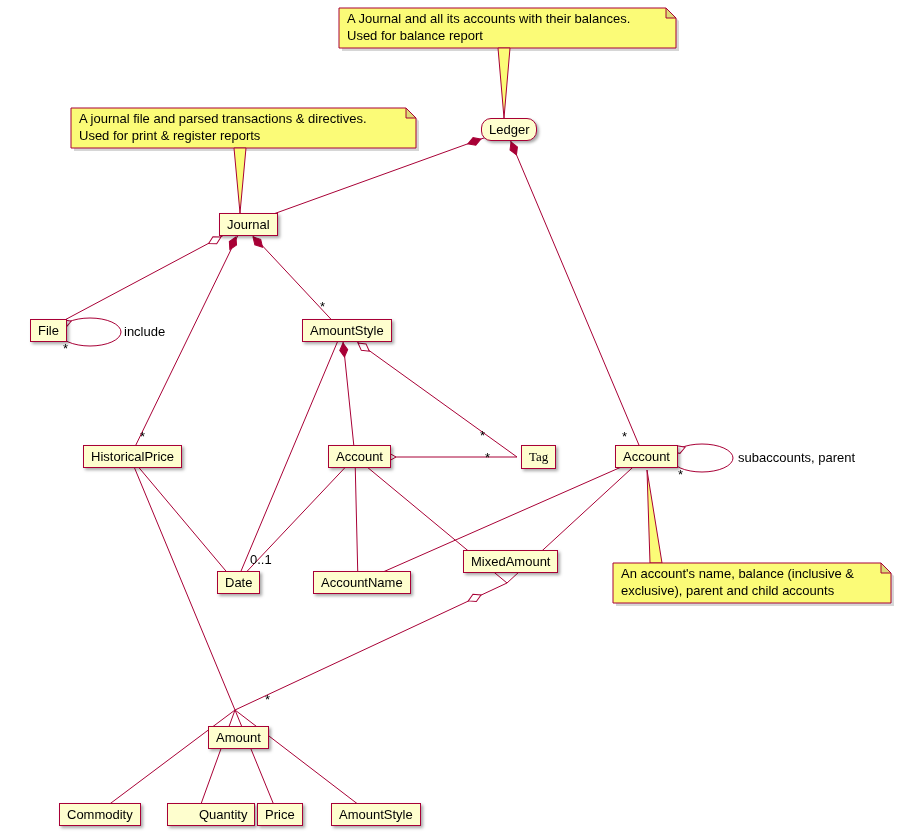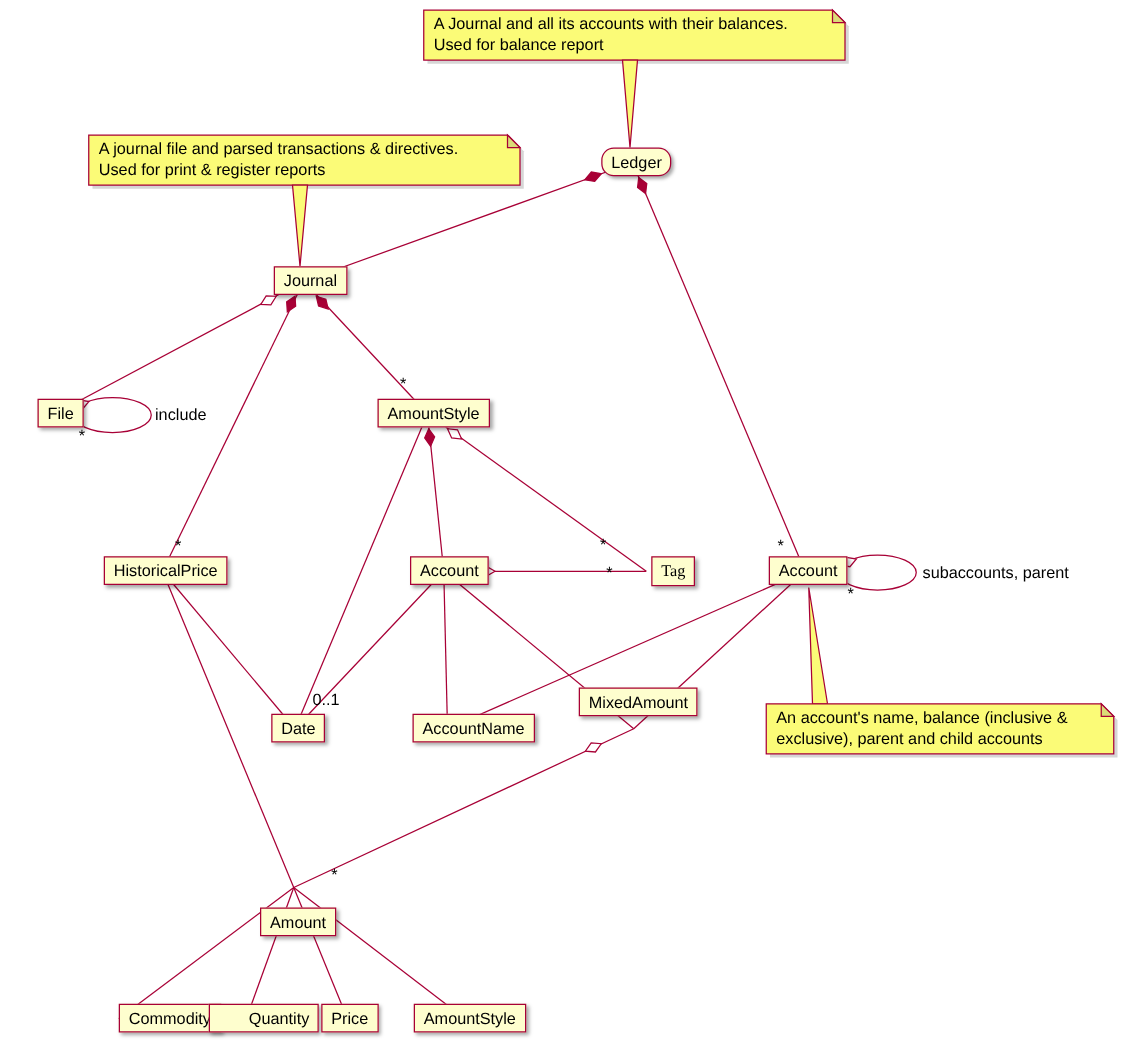--- a/index.html
+++ b/index.html
@@ -112,21 +112,21 @@
 
   <div class="uml-node" style="left:481px; top:118px;border-radius:10px;">Ledger</div>
   <div class="uml-node" style="left:219px; top:213px;">Journal</div>
   <div class="uml-node" style="left:30px;  top:319px;">File</div>
   <div class="uml-node" style="left:302px; top:319px;">AmountStyle</div>
   <div class="uml-node" style="left:83px;  top:445px;">HistoricalPrice</div>
   <div class="uml-node" style="left:328px; top:445px;">Account</div>
   <div class="uml-node" style="left:521px; top:445px;font-family:Liberation Serif, serif;">Tag</div>
   <div class="uml-node" style="left:615px; top:445px;">Account</div>
   <div class="uml-node" style="left:217px; top:571px;">Date</div>
-  <div class="uml-node" style="left:313px; top:571px;margin-left:17px;">AccountName</div>
+  <div class="uml-node" style="left:313px; top:571px;">AccountName</div>
   <div class="uml-node" style="left:463px; top:550px;">MixedAmount</div>
   <div class="uml-node" style="left:208px; top:698px;margin-top:28px;">Amount</div>
-  <div class="uml-node" style="left:59px;  top:803px;margin-left:36px;">Commodity</div>
+  <div class="uml-node" style="left:59px;  top:803px;">Commodity</div>
   <div class="uml-node" style="left:167px; top:803px;padding-left:31px;">Quantity</div>
   <div class="uml-node" style="left:257px; top:803px;">Price</div>
   <div class="uml-node" style="left:331px; top:803px;">AmountStyle</div>
 
 </div>
 
 </body></html>

